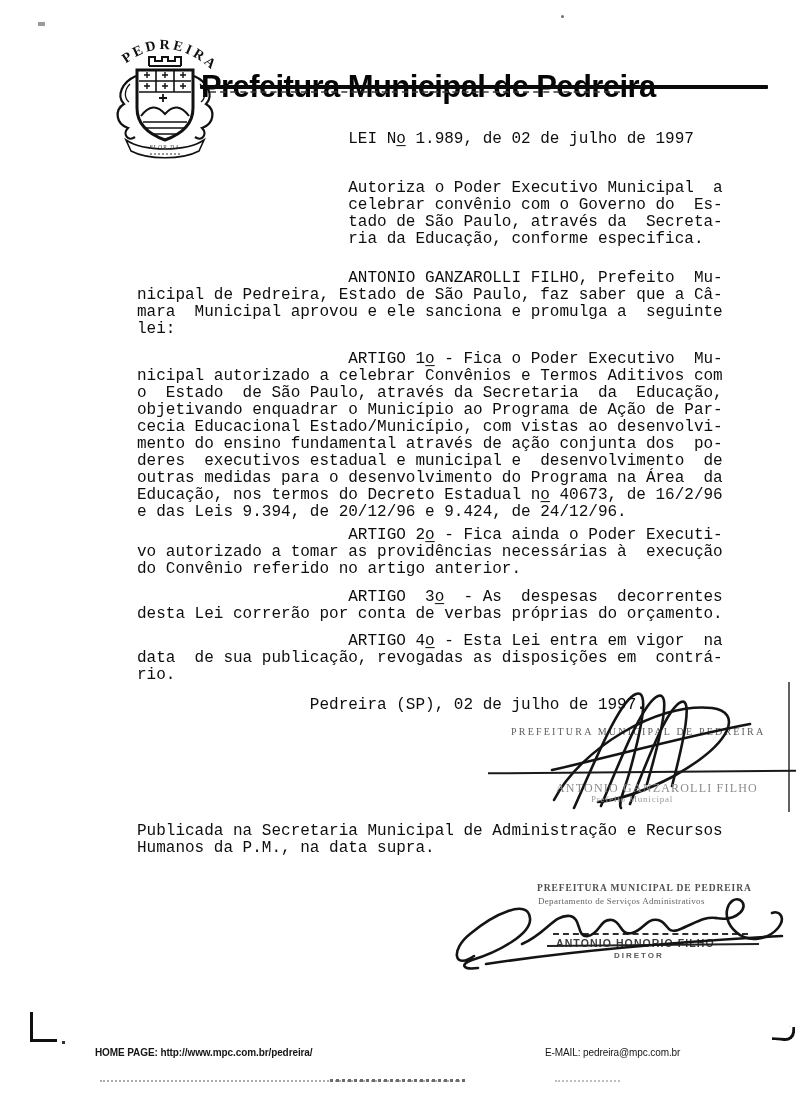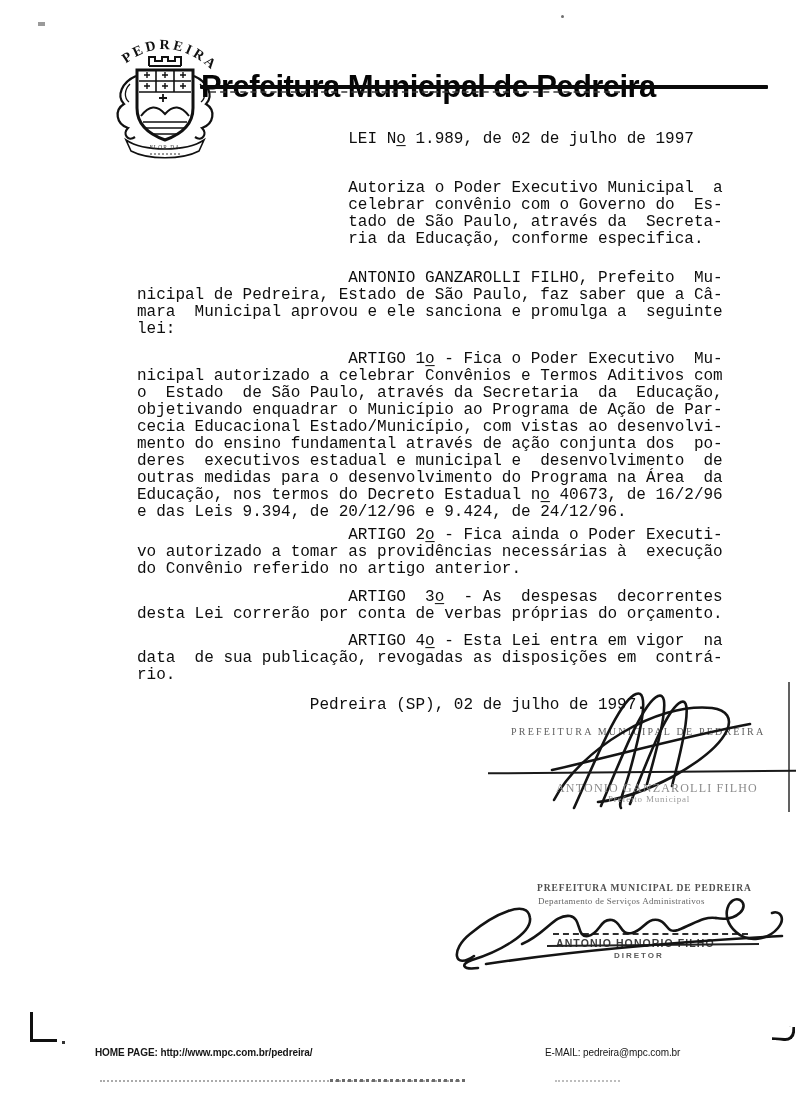--- a/index.html
+++ b/index.html
@@ -34,21 +34,21 @@
     font-family:"Liberation Serif",serif;font-size:10px;letter-spacing:2.2px;
     color:#5f5f5f;white-space:nowrap;
   }
   .stamp1-rule{position:absolute;left:488px;top:771px;width:308px;height:2px;background:#1a1a1a;transform:rotate(-0.5deg);}
   .stamp1-name{
     position:absolute;left:556px;top:781px;
     font-family:"Liberation Serif",serif;font-size:12px;letter-spacing:1.2px;
     color:#8b8b8b;white-space:nowrap;
   }
   .stamp1-role{
-    position:absolute;left:608px;top:794px;
+    position:absolute;left:591px;top:794px;
     font-family:"Liberation Serif",serif;font-size:9px;letter-spacing:0.8px;
     color:#9b9b9b;white-space:nowrap;
   }
   .sig1{position:absolute;left:546px;top:684px;width:210px;height:128px;}
   .scan-vline{position:absolute;left:788px;top:682px;width:2px;height:130px;background:#3a3a3a;opacity:.8;}
   
   .stamp2-org{
     position:absolute;left:537px;top:883px;
     font-family:"Liberation Serif",serif;font-size:9.5px;letter-spacing:0.9px;
     color:#4f4f4f;white-space:nowrap;font-weight:700;
@@ -157,20 +157,22 @@
 e das Leis 9.394, de 20/12/96 e 9.424, de 24/12/96.</div>
   <div class="para" style="top:527px">                      ARTIGO 2o̲ - Fica ainda o Poder Executi-
 vo autorizado a tomar as providências necessárias à  execução
 do Convênio referido no artigo anterior.</div>
   <div class="para" style="top:589px">                      ARTIGO  3o̲  - As  despesas  decorrentes
 desta Lei correrão por conta de verbas próprias do orçamento.</div>
   <div class="para" style="top:633px">                      ARTIGO 4o̲ - Esta Lei entra em vigor  na
 data  de sua publicação, revogadas as disposições em  contrá-
 rio.</div>
   <div class="para" style="top:697px">                  Pedreira (SP), 02 de julho de 1997.</div>
+  <div class="para" style="top:823px">Publicada na Secretaria Municipal de Administração e Recursos
+Humanos da P.M., na data supra.</div>
 
   <div class="stamp1-org">PREFEITURA MUNICIPAL DE PEDREIRA</div>
   <svg class="sig1" viewBox="0 0 210 128">
     <g fill="none" stroke="#141414" stroke-width="2.6" stroke-linecap="round">
       <path d="M28 124 C52 70 74 16 90 10 C103 5 97 40 83 90 C77 110 72 120 75 124"></path>
       <path d="M55 122 C80 62 98 18 112 12 C125 7 116 48 101 100"></path>
       <path d="M84 120 C106 64 122 24 135 18 C147 13 138 56 126 102"></path>
       <path d="M8 116 C34 66 110 18 166 24 C196 28 188 58 128 92 C98 108 70 116 52 118"></path>
       <path d="M6 86 C60 74 140 52 204 40"></path>
     </g>

